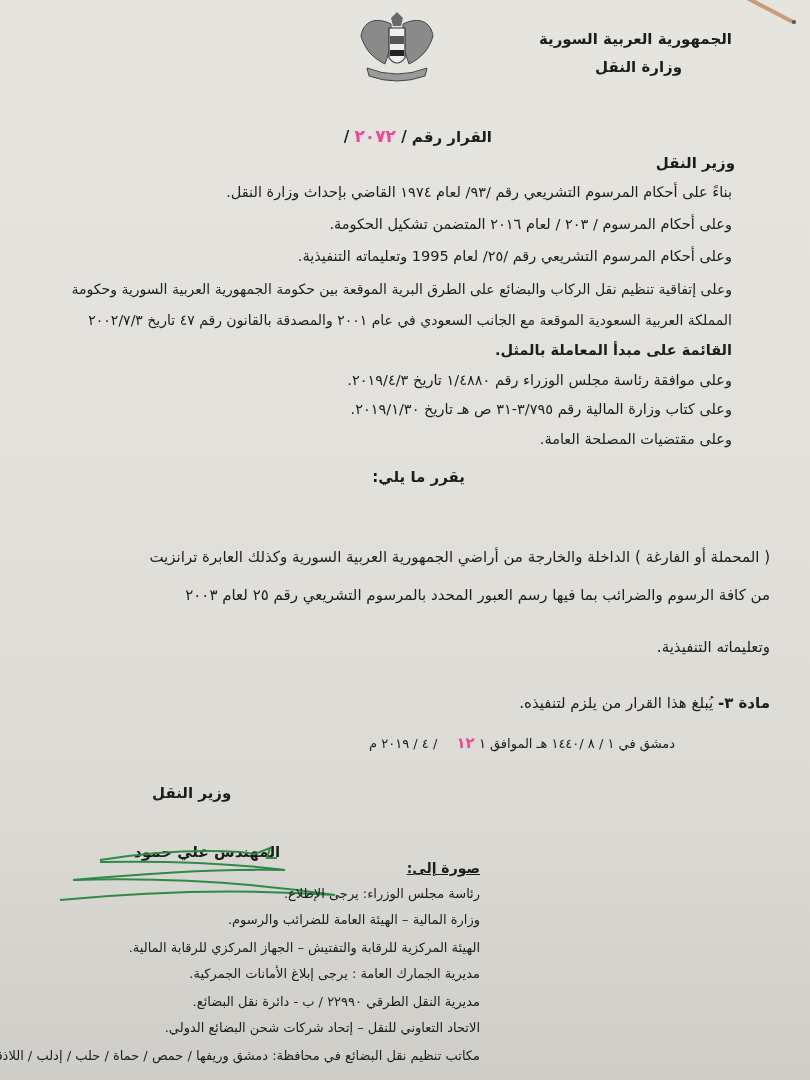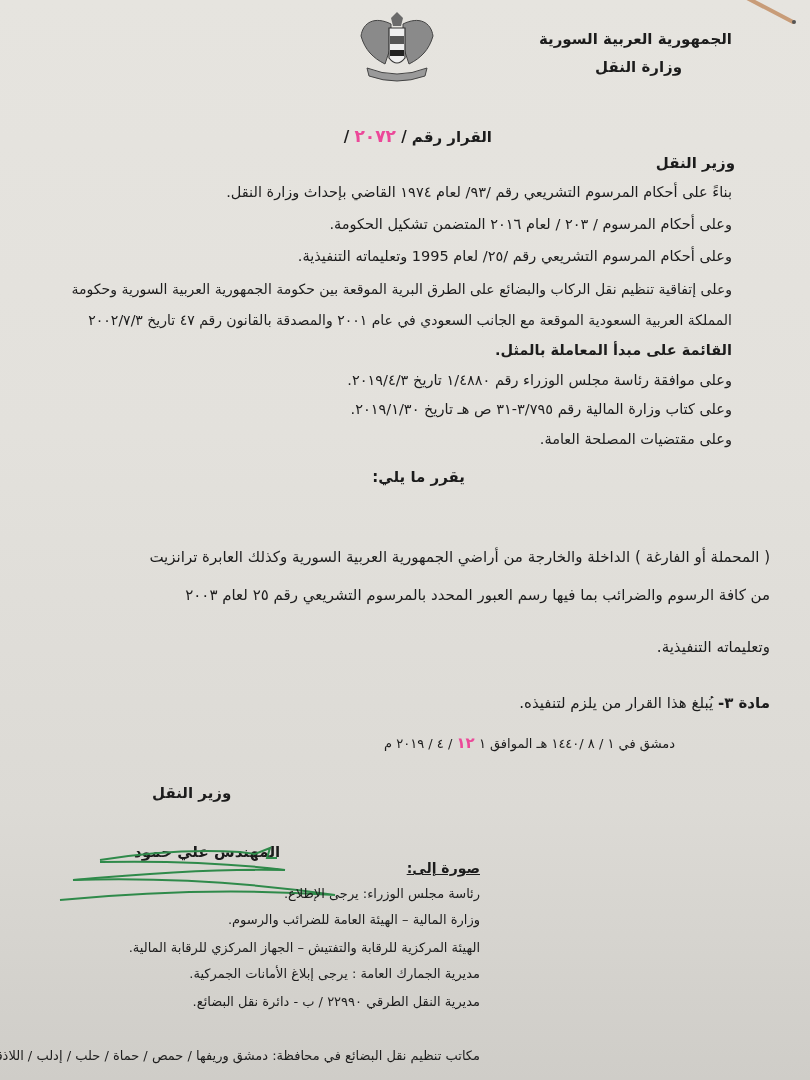--- a/index.html
+++ b/index.html
@@ -68,35 +68,36 @@
   <div class="abs line" style="right:40px; top:622px; font-size:15px;margin-top:16px;">وتعليماته التنفيذية.</div>
 
 
   <div class="abs line" style="right:40px; top:694px; font-size:15px;">
     <span class="b">مادة ٣-</span>
     <span>يُبلغ هذا القرار من يلزم لتنفيذه.</span>
   </div>
 
   <div class="abs" style="right:135px; top:734px; font-size:13px;">
     <span>دمشق في ١   / ٨ /١٤٤٠ هـ الموافق ١</span>
-    <span class="handwritten" style="font-size:15px;">١٢</span>
+    <span class="handwritten" style="font-size:15px;margin-left:15px;">١٢</span>
     <span>/ ٤ / ٢٠١٩ م</span>
   </div>
 
   <div class="abs b" style="left:152px; top:784px; font-size:15px;">وزير النقل</div>
   <div class="abs b" style="left:134px; top:814px; font-size:15px;margin-top:29px;">المهندس علي حمود</div>
   <svg class="sig" viewBox="0 0 300 70">
     <path d="M45 20 Q120 8 185 12 L200 14 L215 8 L212 18 L222 18" fill="none" stroke="#2f8a4a" stroke-width="2"></path>
     <path d="M45 22 Q150 20 230 30 Q150 28 18 40" fill="none" stroke="#2f8a4a" stroke-width="2"></path>
     <path d="M18 40 Q150 36 280 55 Q150 46 5 60" fill="none" stroke="#2f8a4a" stroke-width="2"></path>
   </svg>
 
   <div class="abs b" style="right:330px; top:860px; font-size:14px;margin-left:26px;">
     <u class="cc">صورة إلى:</u>
   </div>
   <div class="abs" style="right:330px; top:886px; font-size:13px;">رئاسة مجلس الوزراء: يرجى الإطلاع.</div>
   <div class="abs" style="right:330px; top:912px; font-size:13px;">وزارة المالية – الهيئة العامة للضرائب والرسوم.</div>
   <div class="abs" style="right:330px; top:940px; font-size:13px;">الهيئة المركزية للرقابة والتفتيش – الجهاز المركزي للرقابة المالية.</div>
   <div class="abs" style="right:330px; top:966px; font-size:13px;">مديرية الجمارك العامة : يرجى إبلاغ الأمانات الجمركية.</div>
   <div class="abs" style="right:330px; top:994px; font-size:13px;">مديرية النقل الطرقي ٢٢٩٩٠ / ب - دائرة نقل البضائع.</div>
+  <div class="abs" style="right:330px; top:1020px; font-size:13px;">الاتحاد التعاوني للنقل – إتحاد شركات شحن البضائع الدولي.</div>
   <div class="abs" style="right:330px; top:1048px; font-size:13px;">مكاتب تنظيم نقل البضائع في محافظة: دمشق وريفها / حمص / حماة / حلب / إدلب / اللاذقية</div>
 
 </div>
 
 </body></html>

